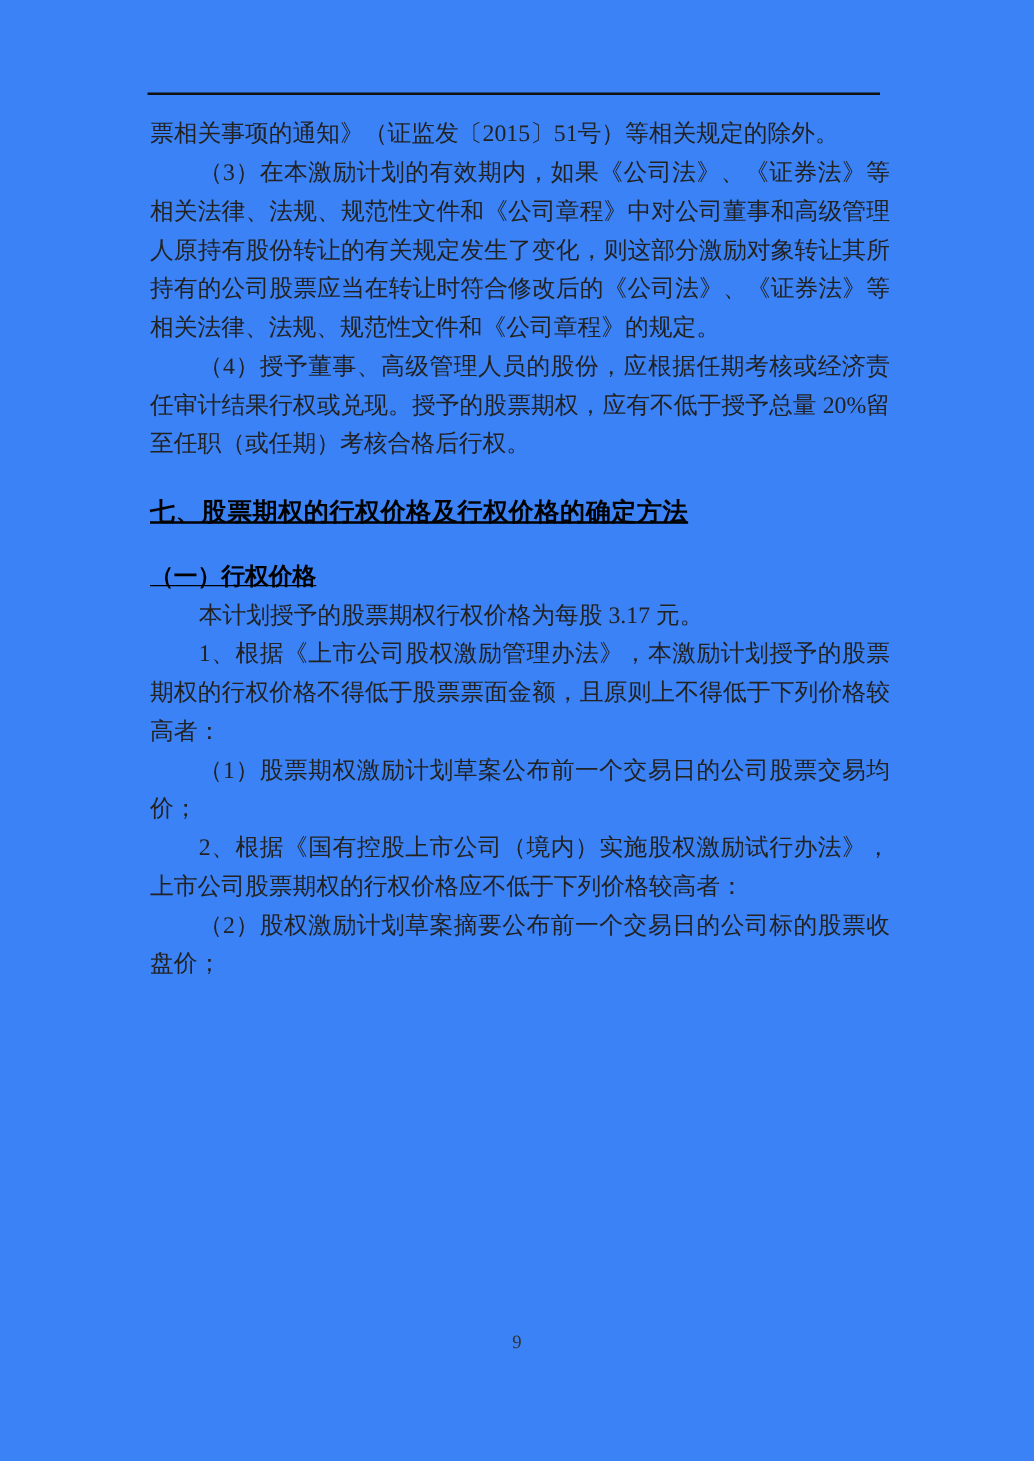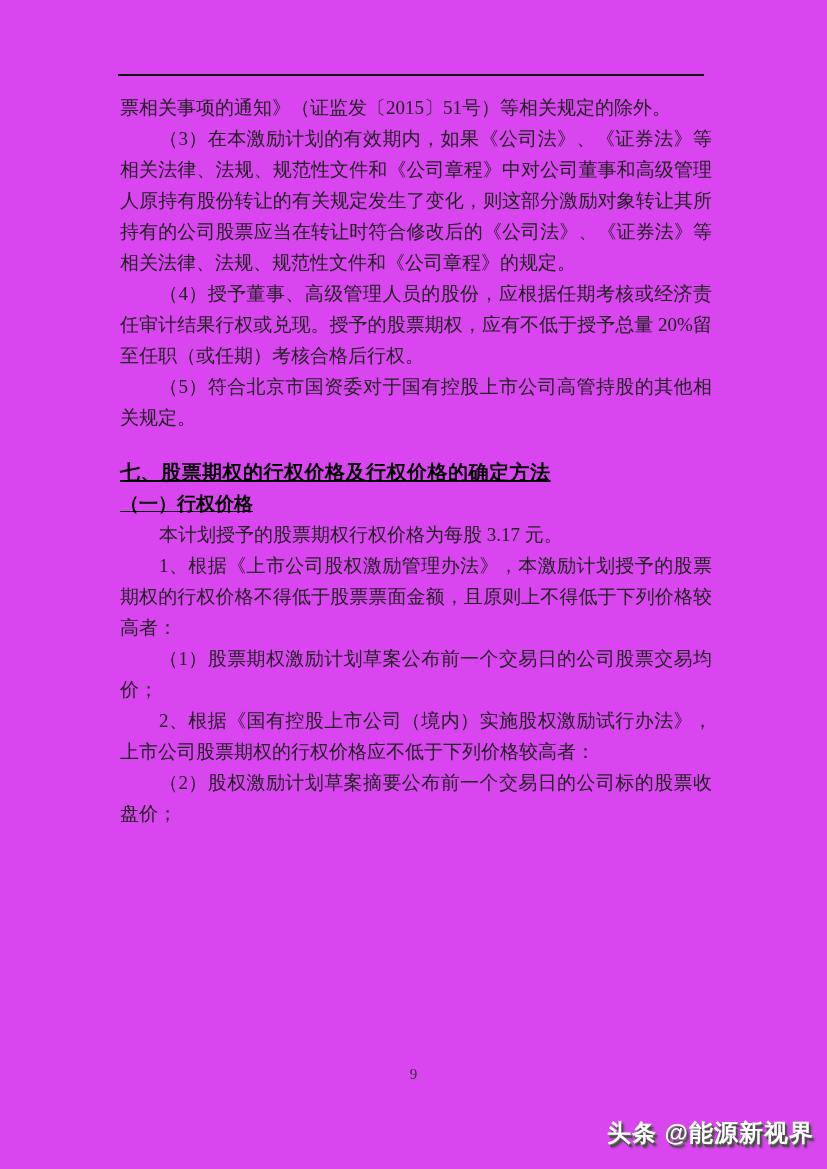--- a/index.html
+++ b/index.html
@@ -1,20 +1,20 @@
 <!DOCTYPE html>
 <html><head>
 <meta charset="utf-8">
 <style>
   html, body { margin: 0; padding: 0; background: #ffffff; }
   .page {
     position: relative;
     width: 827px;
     height: 1169px;
-    background: #d946ef;
+    background: #3b82f6;
     overflow: hidden;
     font-family: "Liberation Serif", "DejaVu Serif", serif;
     color: #222222;
   }
   .top-rule {
     position: absolute;
     left: 118px;
     top: 74px;
     width: 586px;
     height: 2px;
@@ -38,21 +38,21 @@
     font-family: "Liberation Sans", "DejaVu Sans", sans-serif;
     font-weight: 700;
     color: #000000;
     line-height: 31px;
     text-align: left;
     margin: 0;
     text-decoration: underline;
   }
   .h1 { font-size: 20px; margin-top: 24px; letter-spacing: 0.5px; }
   .h2 { font-size: 19px; }
-  .h2.sub1 { }
+  .h2.sub1 { margin-top: 20px; }
   .h2.sub2 { margin-top: 15px; }
   .mt8 { margin-top: 8px; }
   .mt6 { margin-top: 6px; }
   .page-number {
     position: absolute;
     left: 0;
     top: 1066px;
     width: 100%;
     text-align: center;
     font-size: 15px;
@@ -76,30 +76,28 @@
 <body>
 
 <div class="page">
 
   <div class="top-rule"></div>
 
   <div class="content">
     <p class="noindent">票相关事项的通知》（证监发〔2015〕51号）等相关规定的除外。</p>
     <p>（3）在本激励计划的有效期内，如果《公司法》、《证券法》等相关法律、法规、规范性文件和《公司章程》中对公司董事和高级管理人原持有股份转让的有关规定发生了变化，则这部分激励对象转让其所持有的公司股票应当在转让时符合修改后的《公司法》、《证券法》等相关法律、法规、规范性文件和《公司章程》的规定。</p>
     <p>（4）授予董事、高级管理人员的股份，应根据任期考核或经济责任审计结果行权或兑现。授予的股票期权，应有不低于授予总量 20%留至任职（或任期）考核合格后行权。</p>
-    <p>（5）符合北京市国资委对于国有控股上市公司高管持股的其他相关规定。</p>
 
     <div class="h1">七、股票期权的行权价格及行权价格的确定方法</div>
 
     <div class="h2 sub1">（一）行权价格</div>
     <p class="mt8">本计划授予的股票期权行权价格为每股 3.17 元。</p>
 
     <p class="mt6">1、根据《上市公司股权激励管理办法》，本激励计划授予的股票期权的行权价格不得低于股票票面金额，且原则上不得低于下列价格较高者：</p>
     <p>（1）股票期权激励计划草案公布前一个交易日的公司股票交易均价；</p>
     <p>2、根据《国有控股上市公司（境内）实施股权激励试行办法》，上市公司股票期权的行权价格应不低于下列价格较高者：</p>
     <p>（2）股权激励计划草案摘要公布前一个交易日的公司标的股票收盘价；</p>
   </div>
 
   <div class="page-number">9</div>
 
-  <div class="watermark">头条 @能源新视界</div>
 
 </div>
 
 </body></html>

